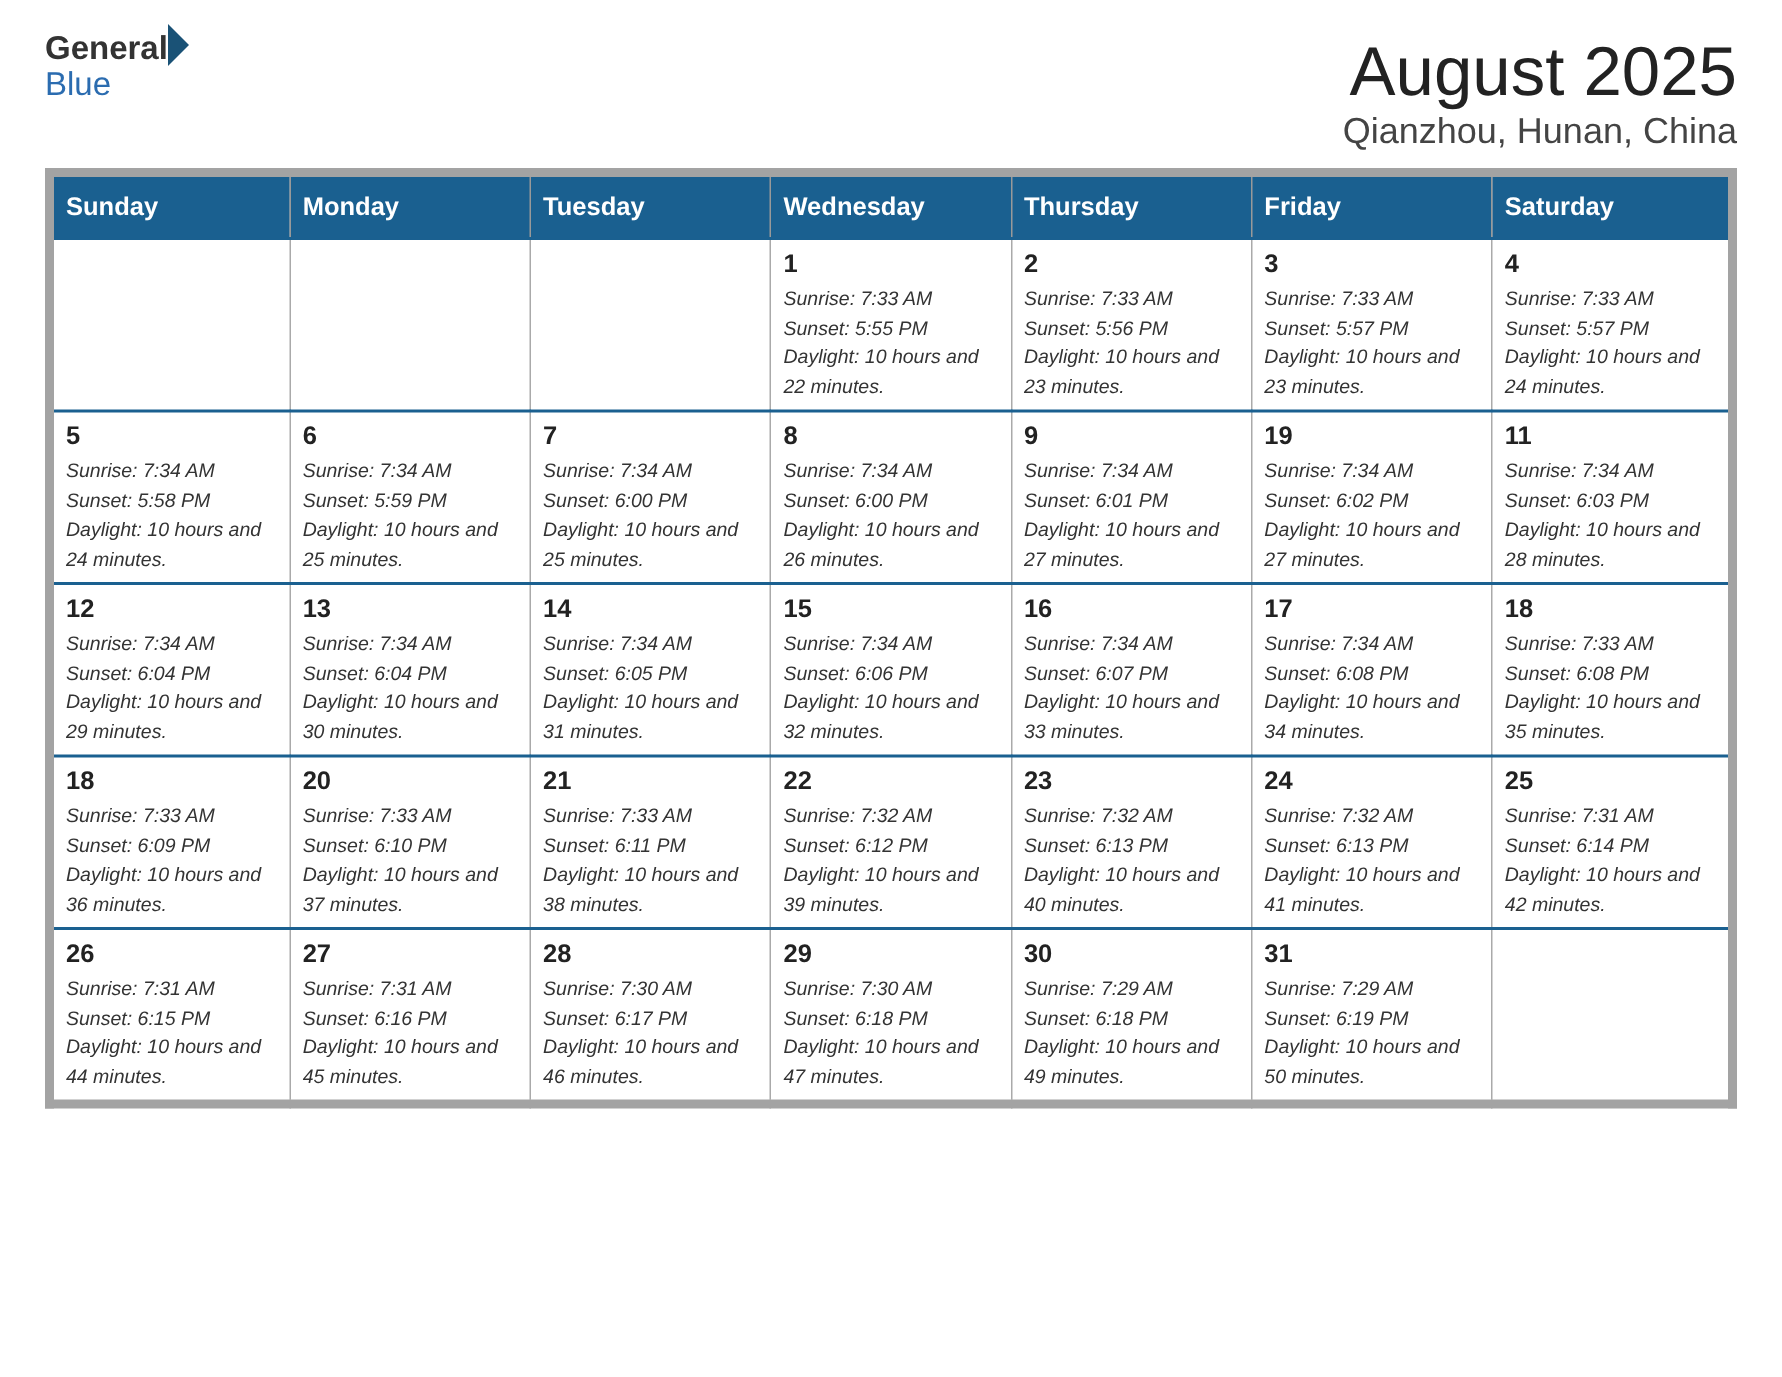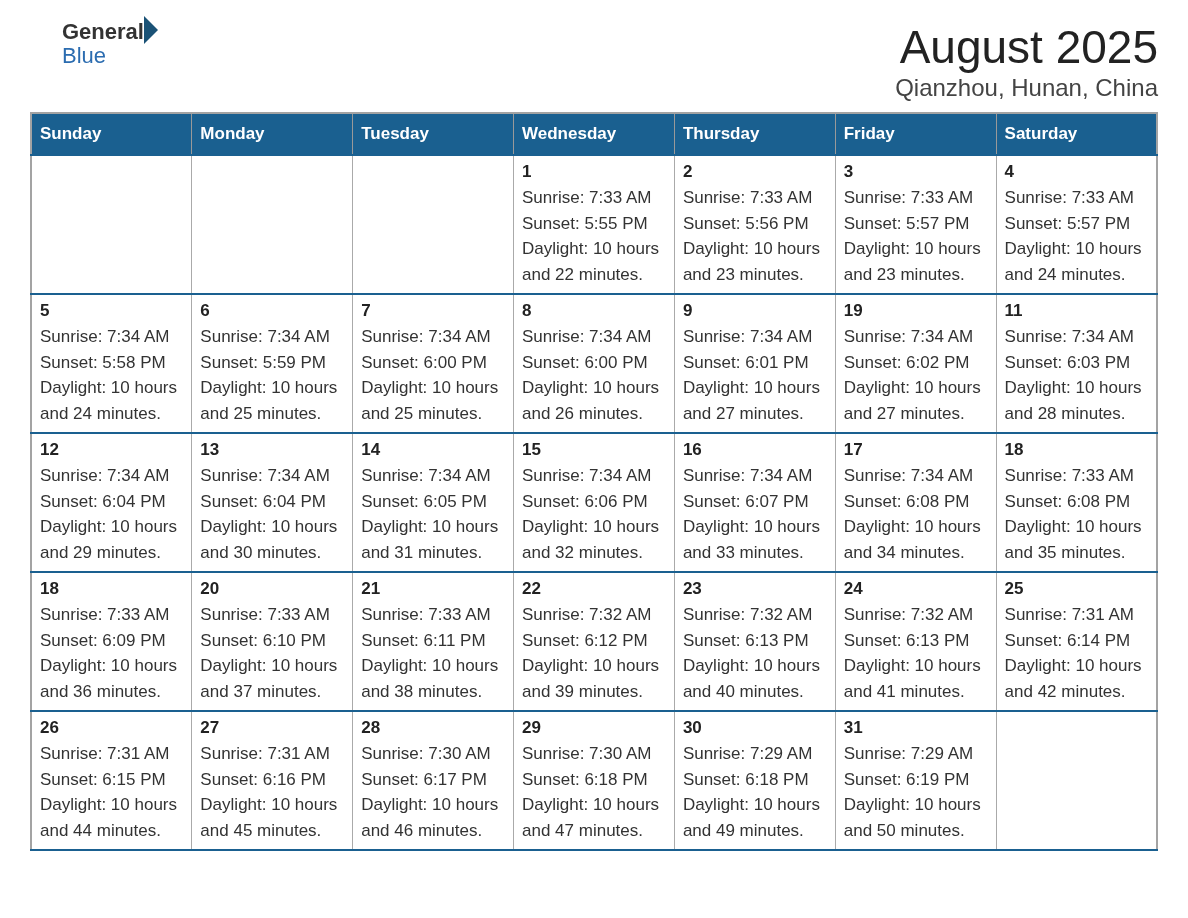--- a/index.html
+++ b/index.html
@@ -13,21 +13,20 @@
     .header {
       display: flex;
       justify-content: space-between;
       align-items: flex-start;
       margin-bottom: 10px;
     }
     .logo {
       display: flex;
       align-items: center;
       gap: 4px;
-      margin-left: 32px;
     }
     .logo-text-general {
       font-size: 22px;
       font-weight: bold;
       color: #333;
     }
     .logo-text-blue {
       font-size: 22px;
       font-weight: normal;
       color: #2b6cb0;
@@ -49,21 +48,21 @@
       color: #222;
     }
     .title-section h2 {
       font-size: 24px;
       font-weight: normal;
       color: #444;
     }
     .calendar {
       width: 100%;
       border-collapse: collapse;
-      border: 2px solid #a3a3a3;
+      border: 6px solid #a3a3a3;
     }
     .calendar th {
       background-color: #1a6090;
       color: #fff;
       font-size: 17px;
       font-weight: bold;
       padding: 10px 8px;
       text-align: left;
       border: 1px solid #999;
     }
@@ -77,23 +76,24 @@
       color: #333;
     }
     .day-number {
       font-size: 17px;
       font-weight: bold;
       color: #222;
       display: block;
       margin-bottom: 3px;
     }
     .day-info {
-      font-size: 17px;
+      font-size: 13px;
       line-height: 1.5;
       color: #333;
+      font-style: italic;
     }
     .empty-cell {
       background: #fff;
     }
     tr {
       border-bottom: 2px solid #1a6090;
     }
   </style>
 </head>
 <body>

